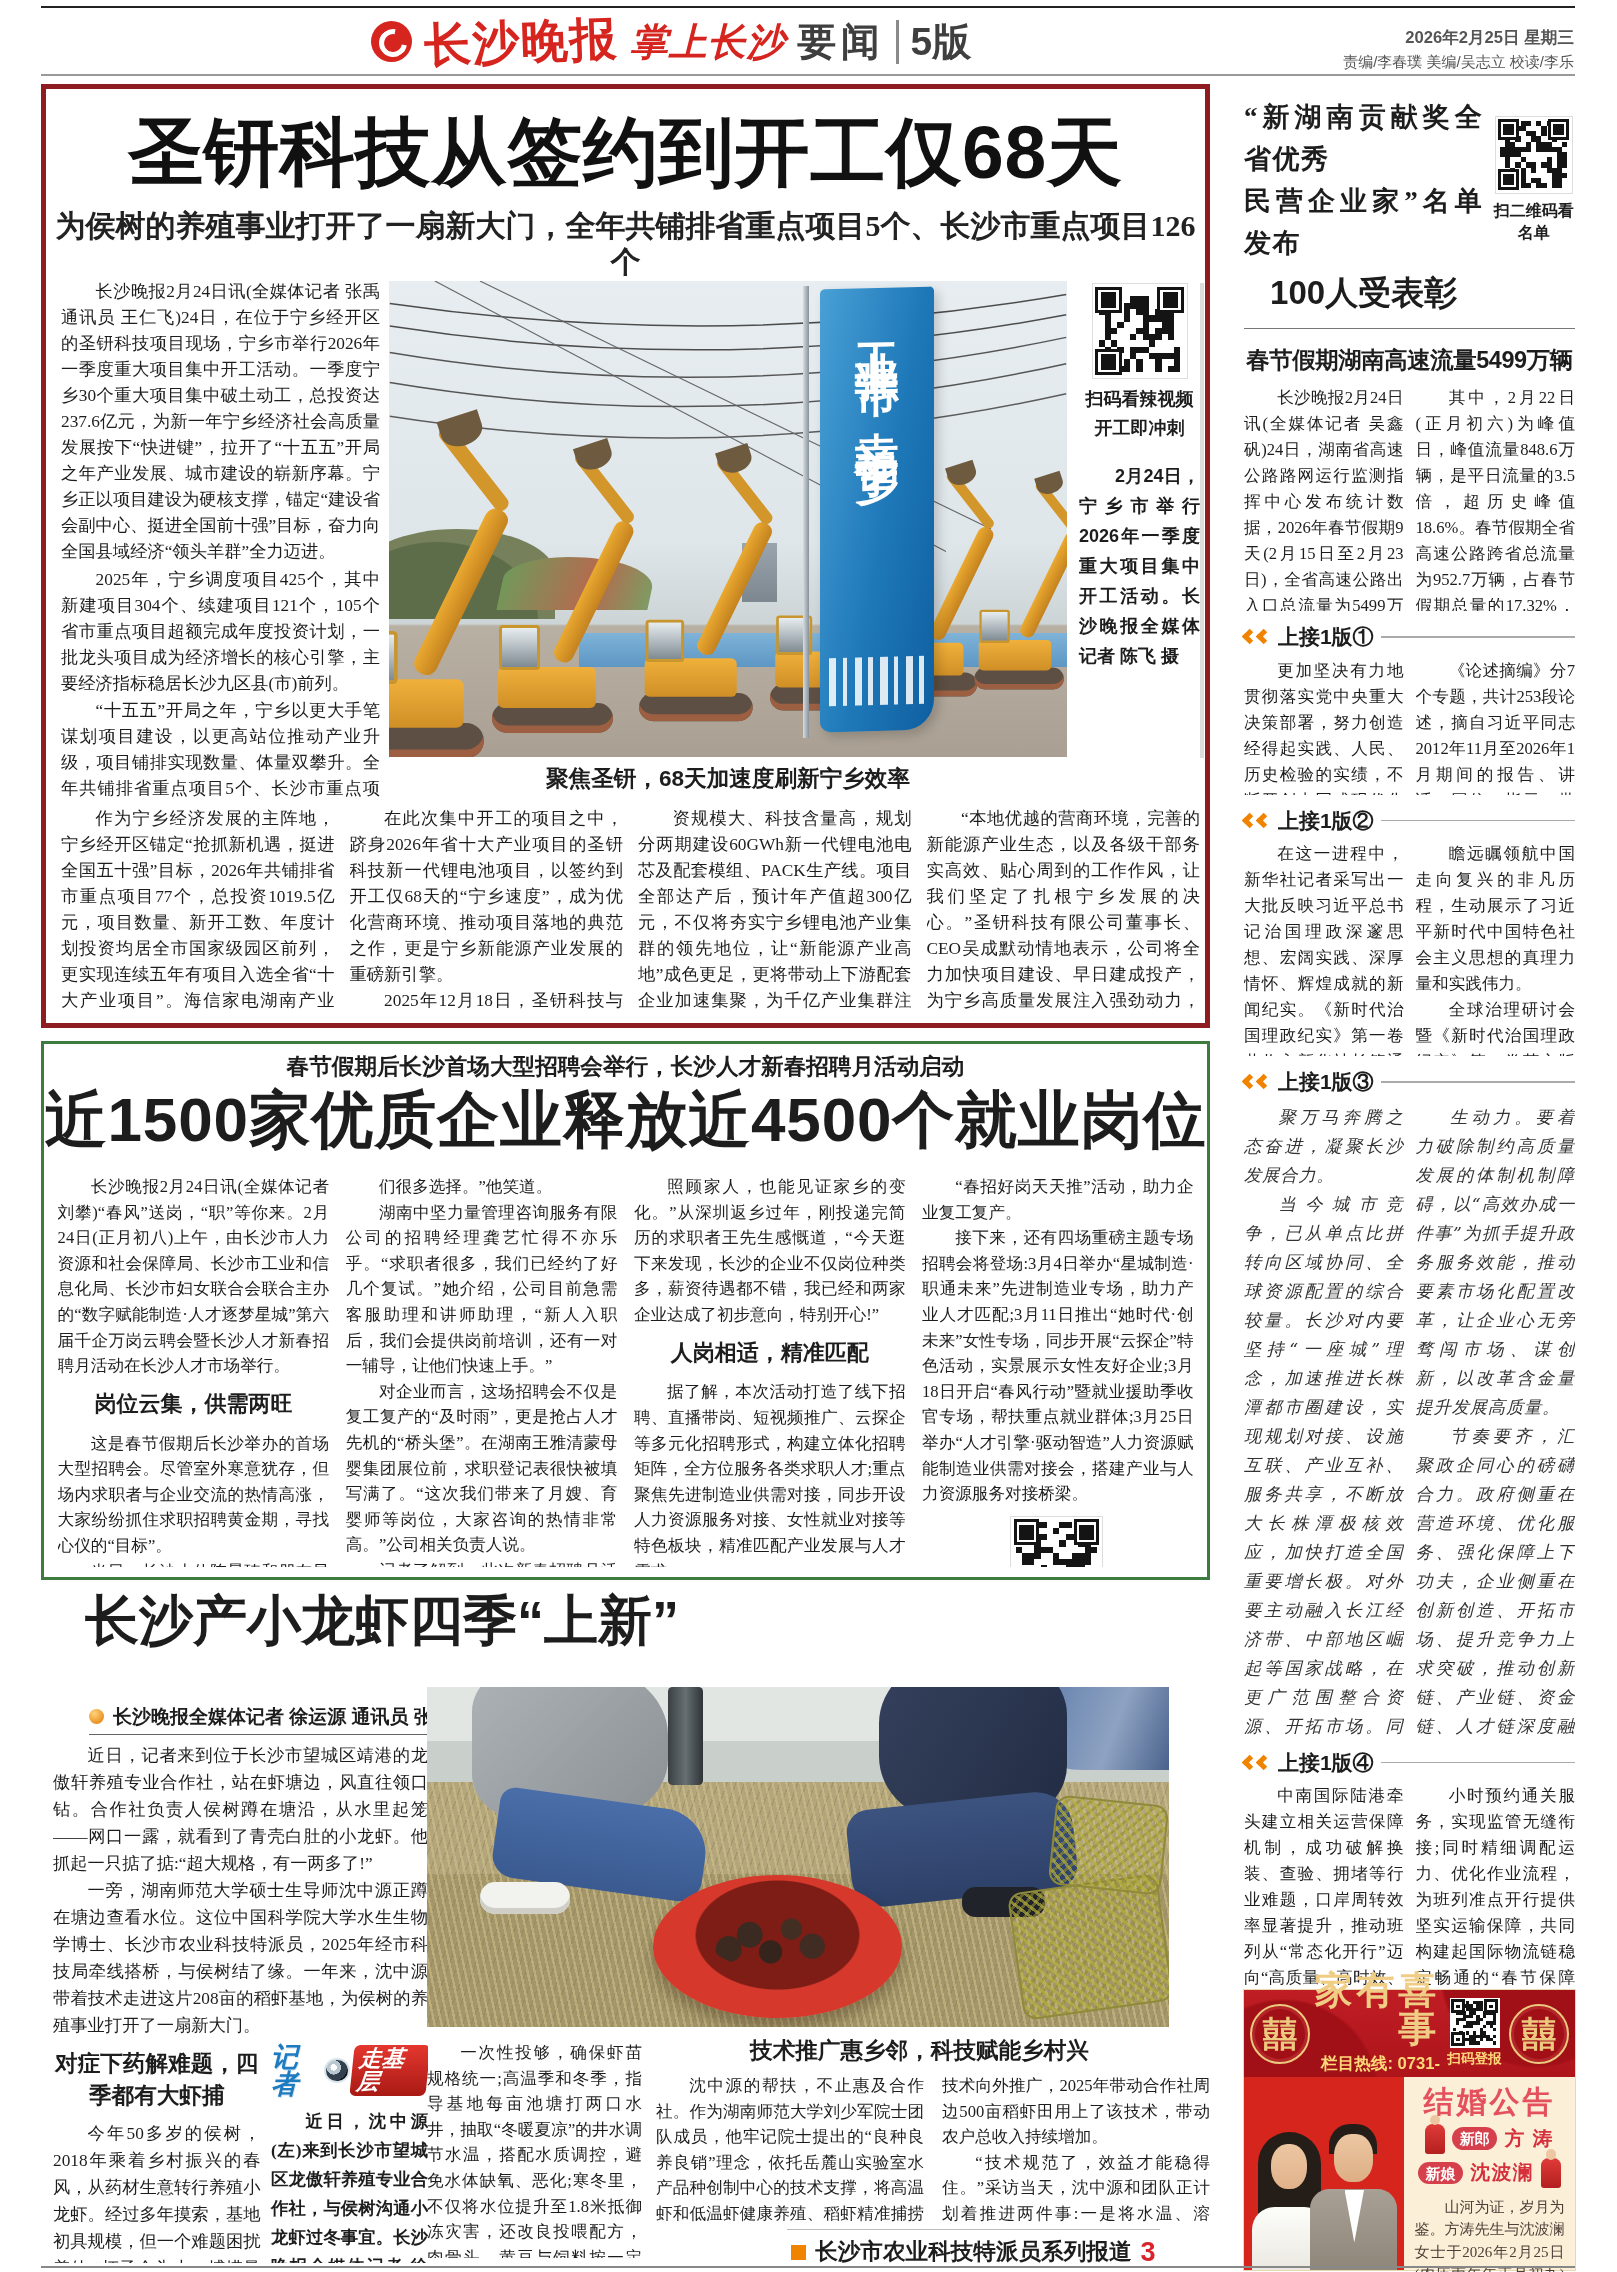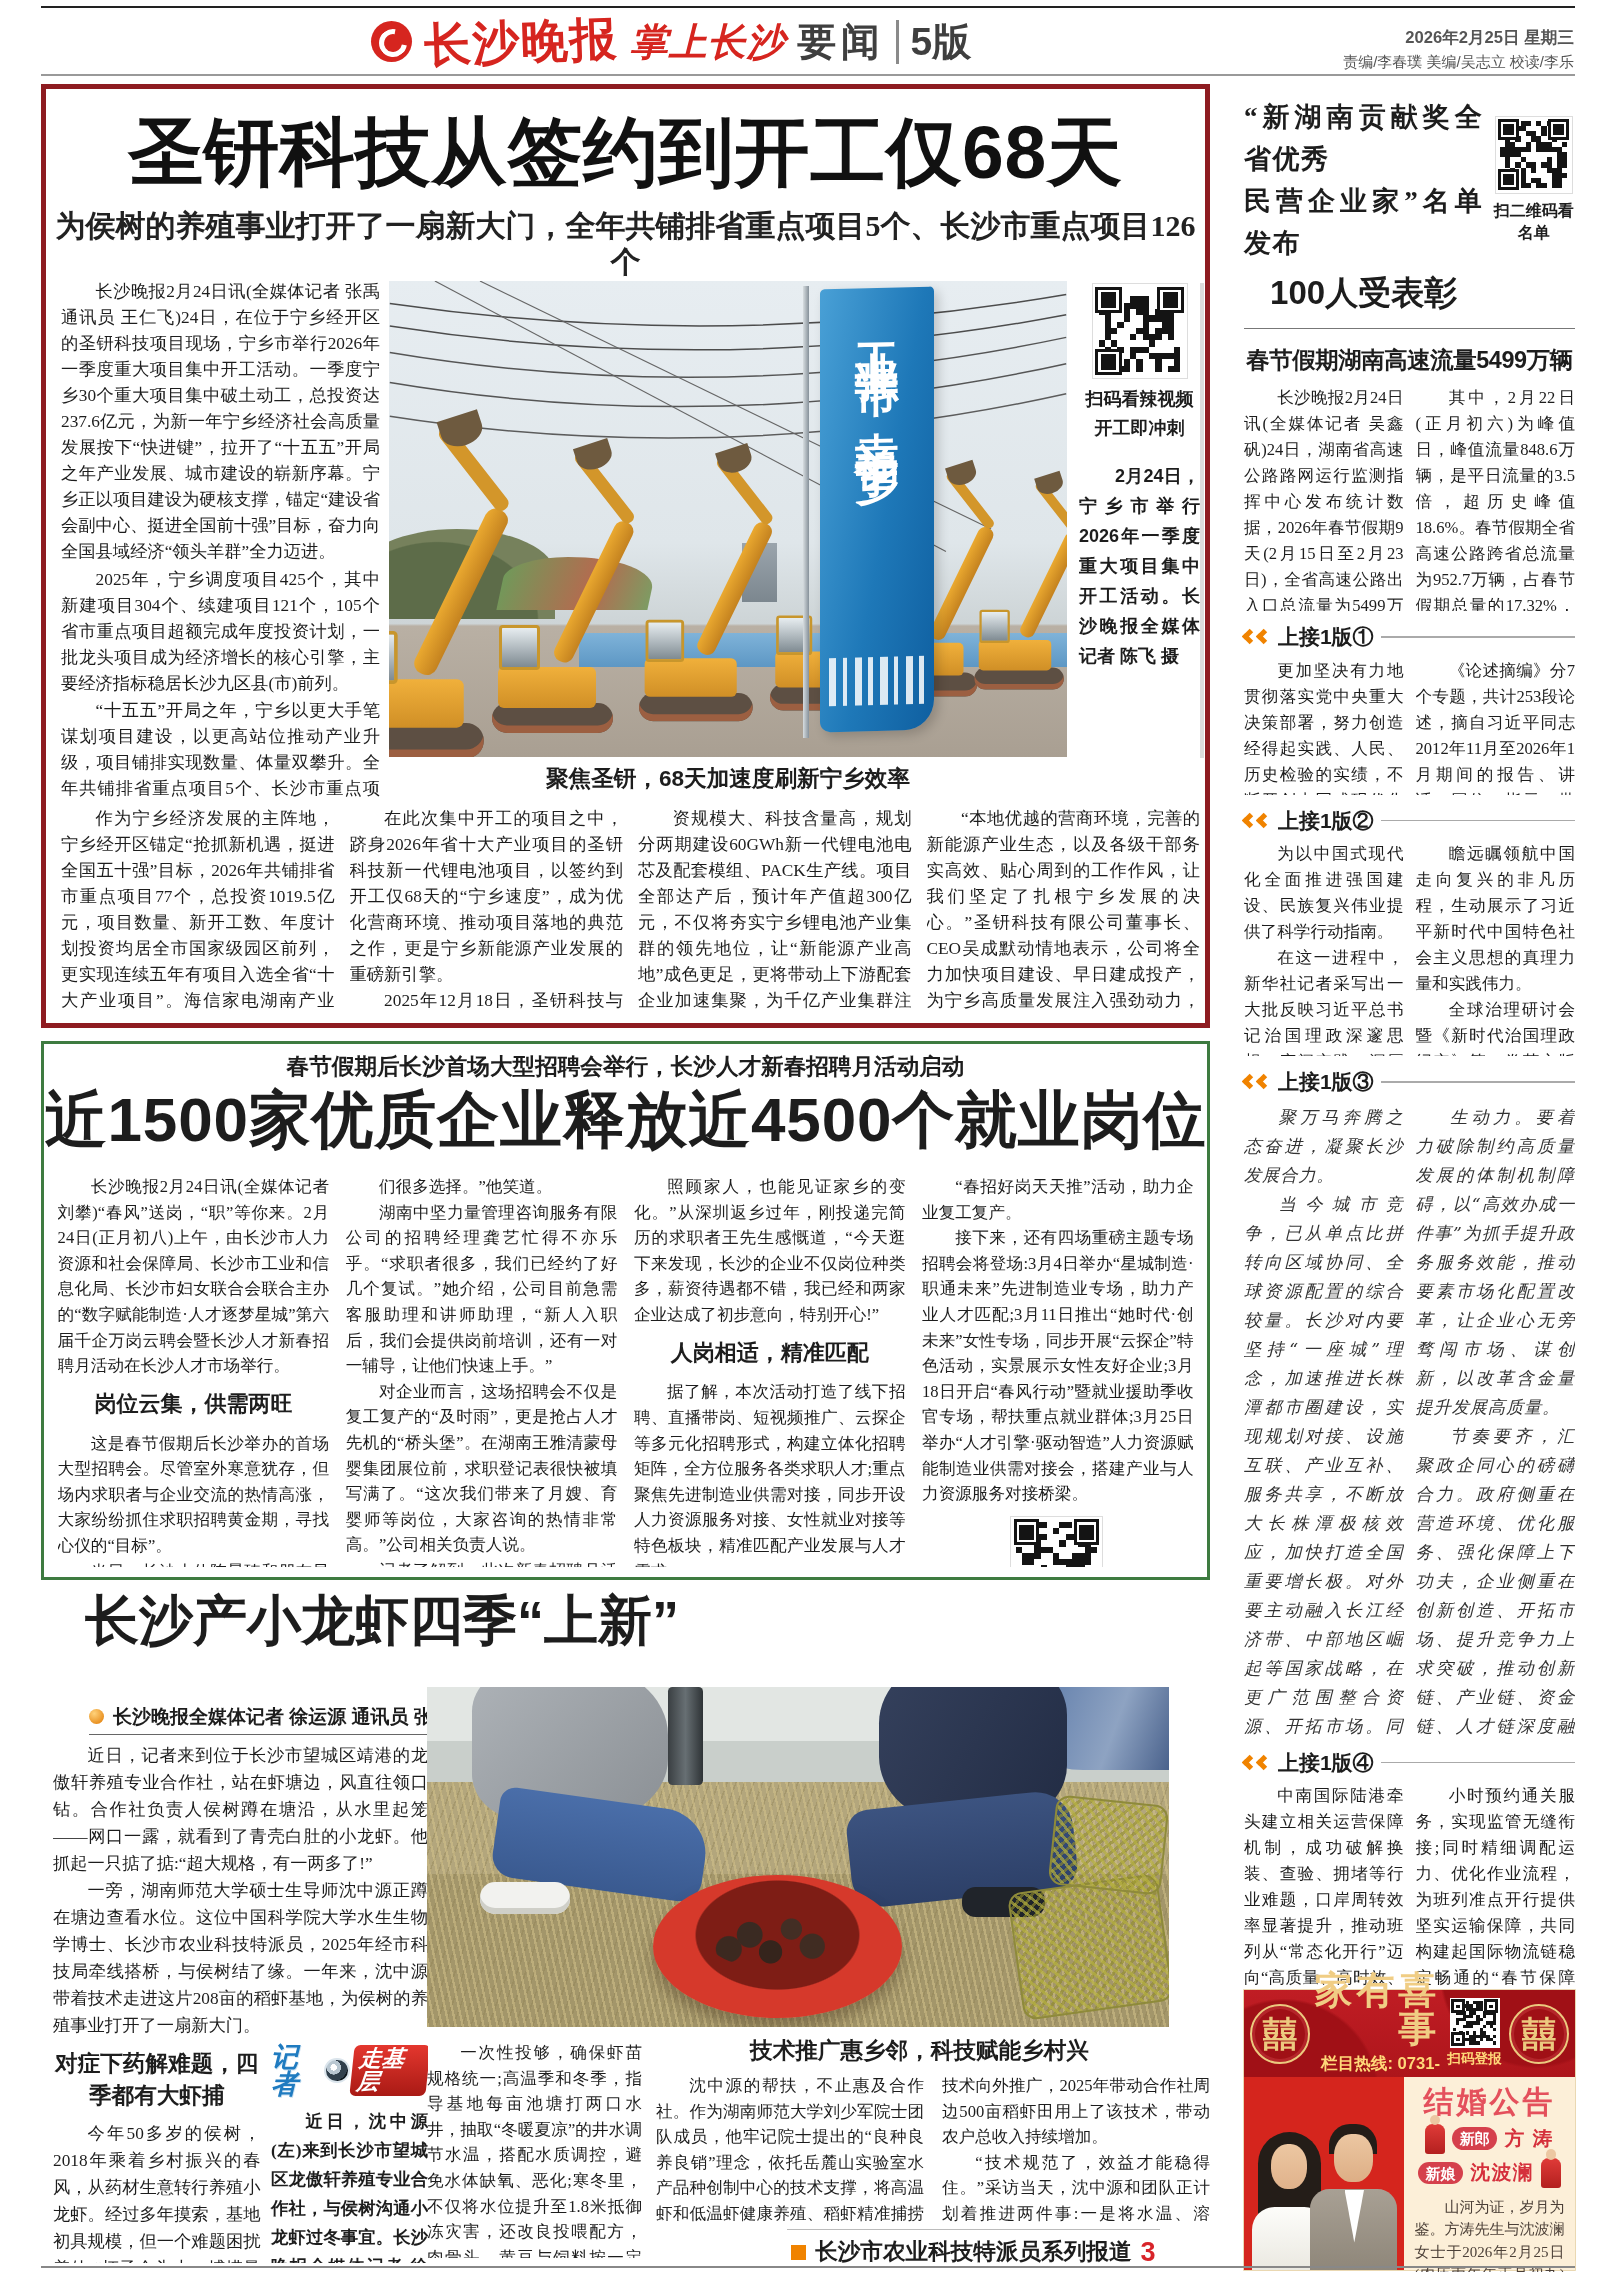--- a/index.html
+++ b/index.html
@@ -494,21 +494,20 @@
     <div class="jump-tag">
         <span class="chev">
           <s></s>
           <s></s>
         </span>
         <span>上接1版②</span>
         <span class="tagrule"></span>
       </div>
     <div class="twocol" style="height:215px">
       <div>
-          <p>为以中国式现代化全面推进强国建设、民族复兴伟业提供了科学行动指南。</p>
           <p>在这一进程中，新华社记者采写出一大批反映习近平总书记治国理政深邃思想、宏阔实践、深厚情怀、辉煌成就的新闻纪实。《新时代治国理政纪实》第一卷共收入新华社长篇通讯26篇，以及习近平总书记新闻图片41幅，图文并茂展现了习近平总书记高</p>
         </div>
       <div>
           <p>瞻远瞩领航中国走向复兴的非凡历程，生动展示了习近平新时代中国特色社会主义思想的真理力量和实践伟力。</p>
           <p>全球治理研讨会暨《新时代治国理政纪实》第一卷英文版发布会24日在瑞士日内瓦举行。与会嘉宾高度肯定新时代中国在治理领域的探索与思考，表示愿继续深化同中方在全球治理领域的交流与合作。</p>
         </div>
     </div>
   </div>
   <div class="jump">
     <div class="jump-tag">

